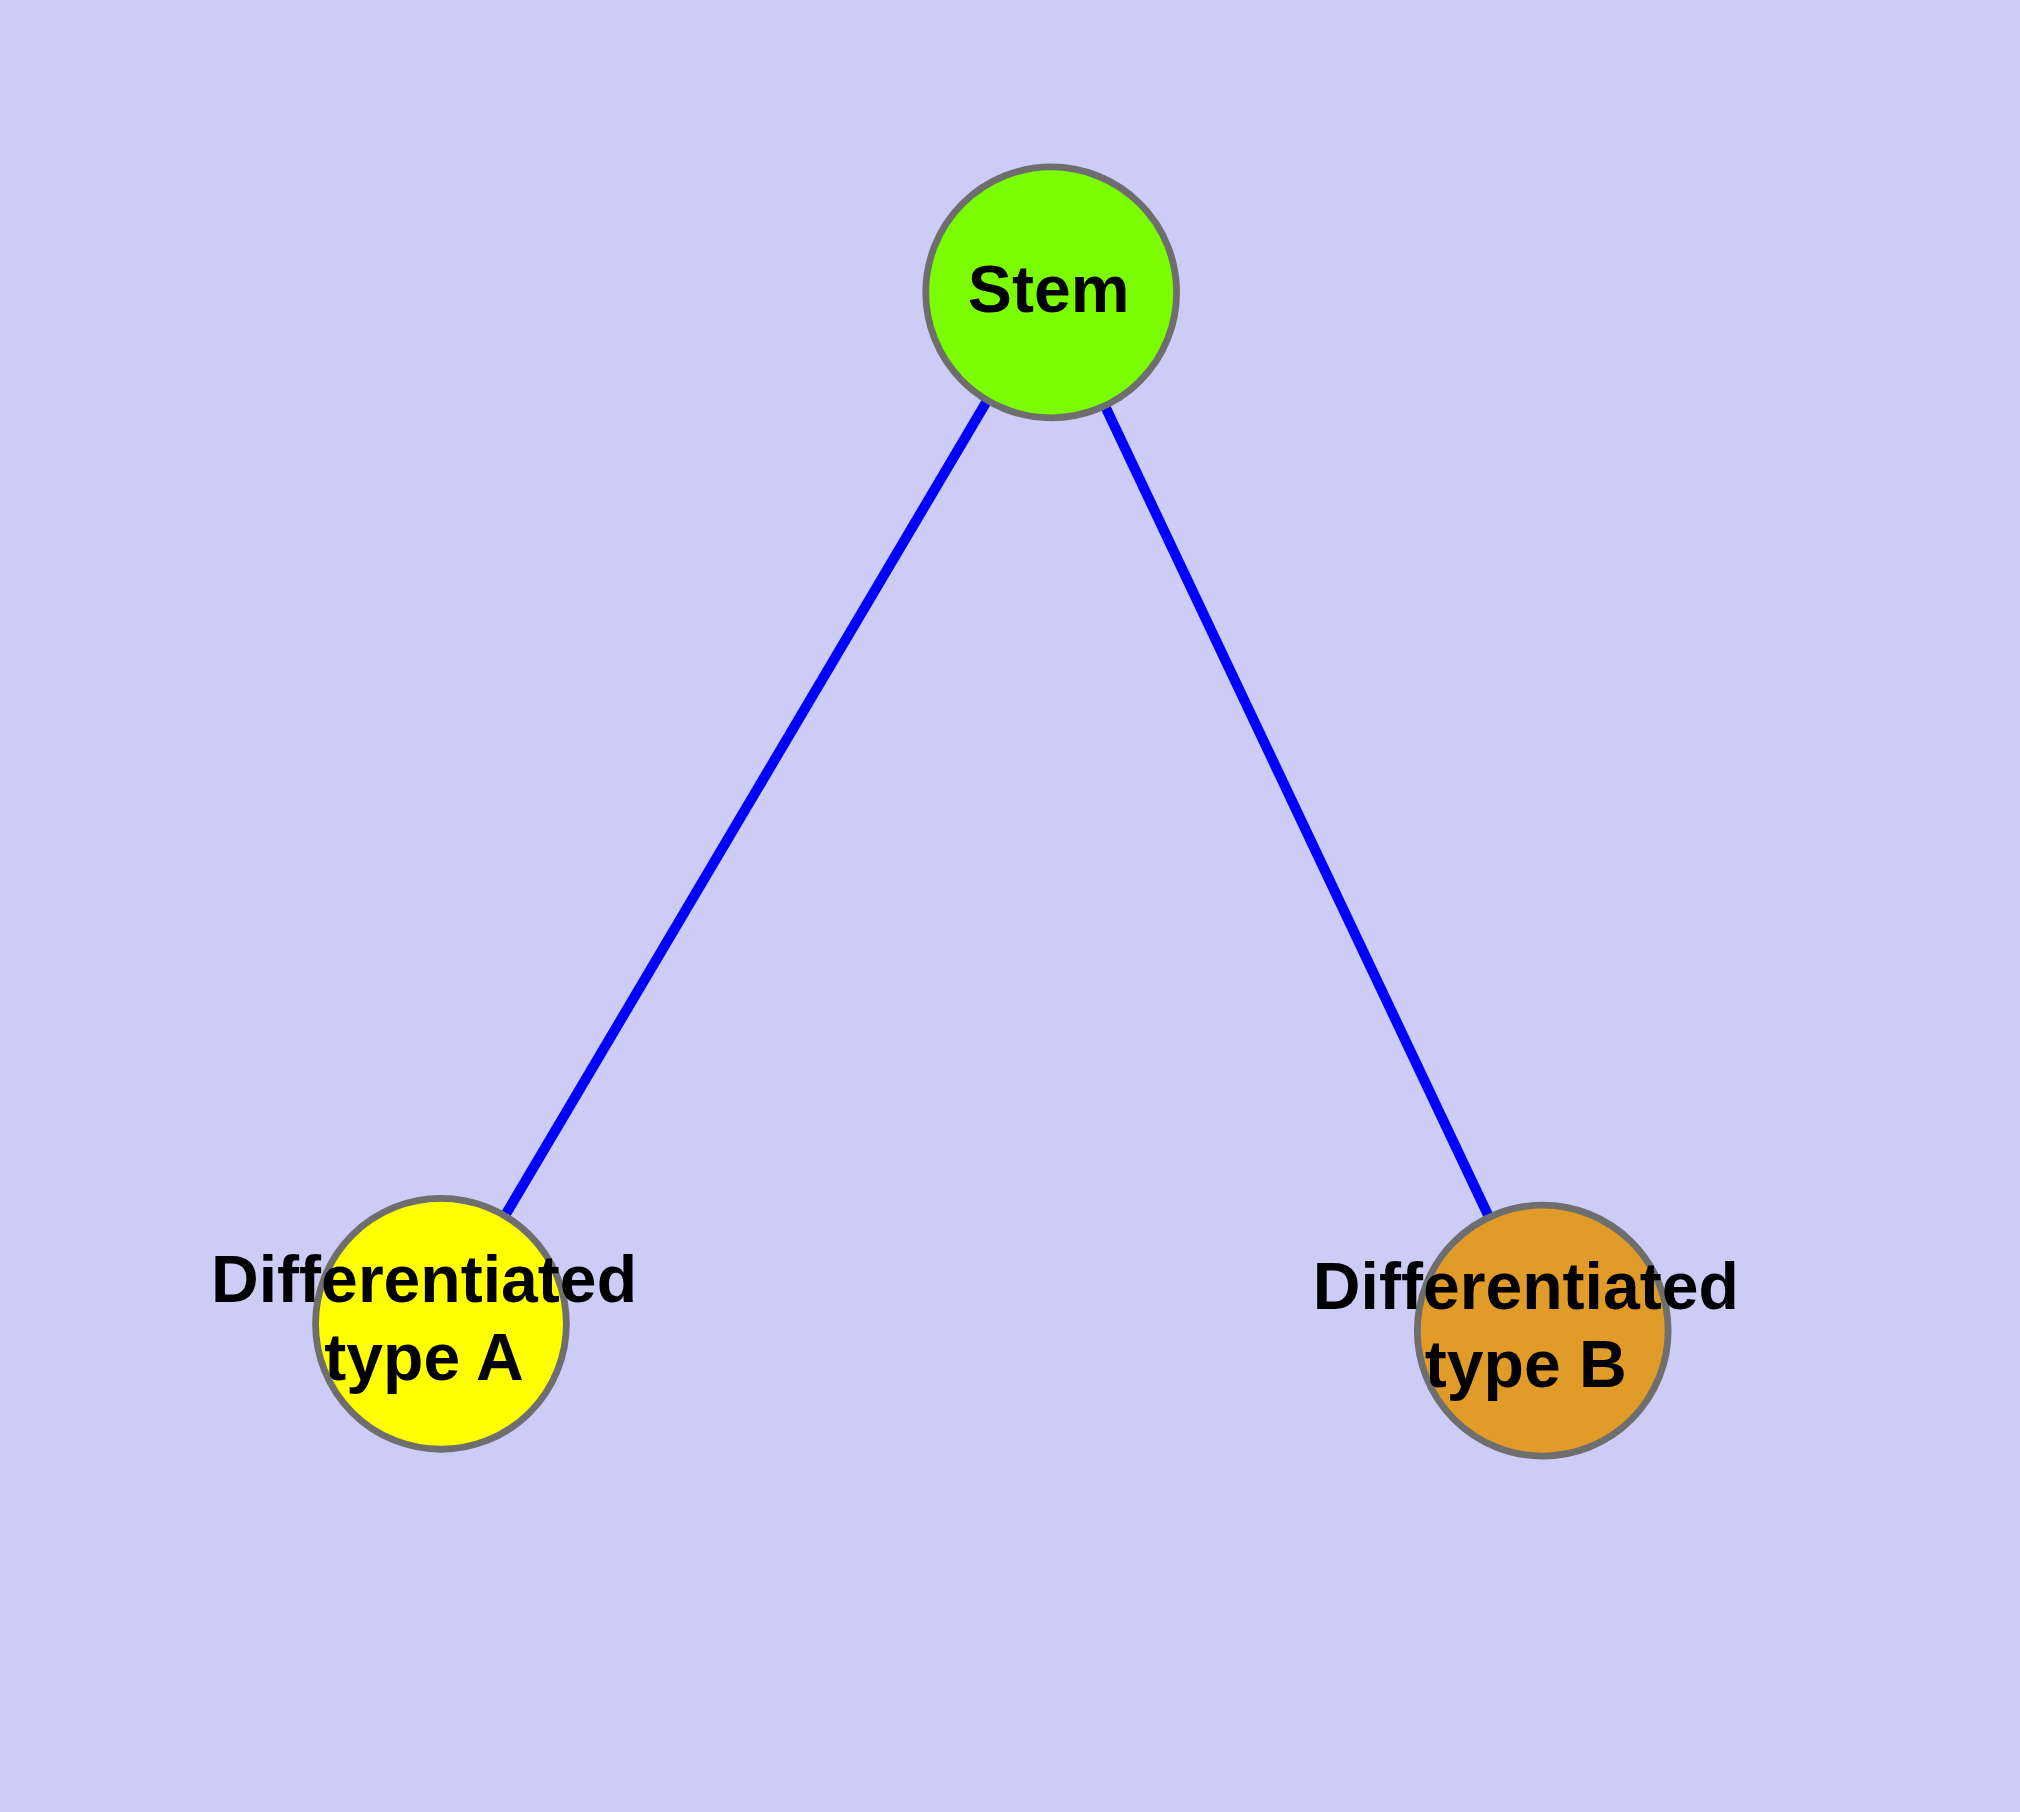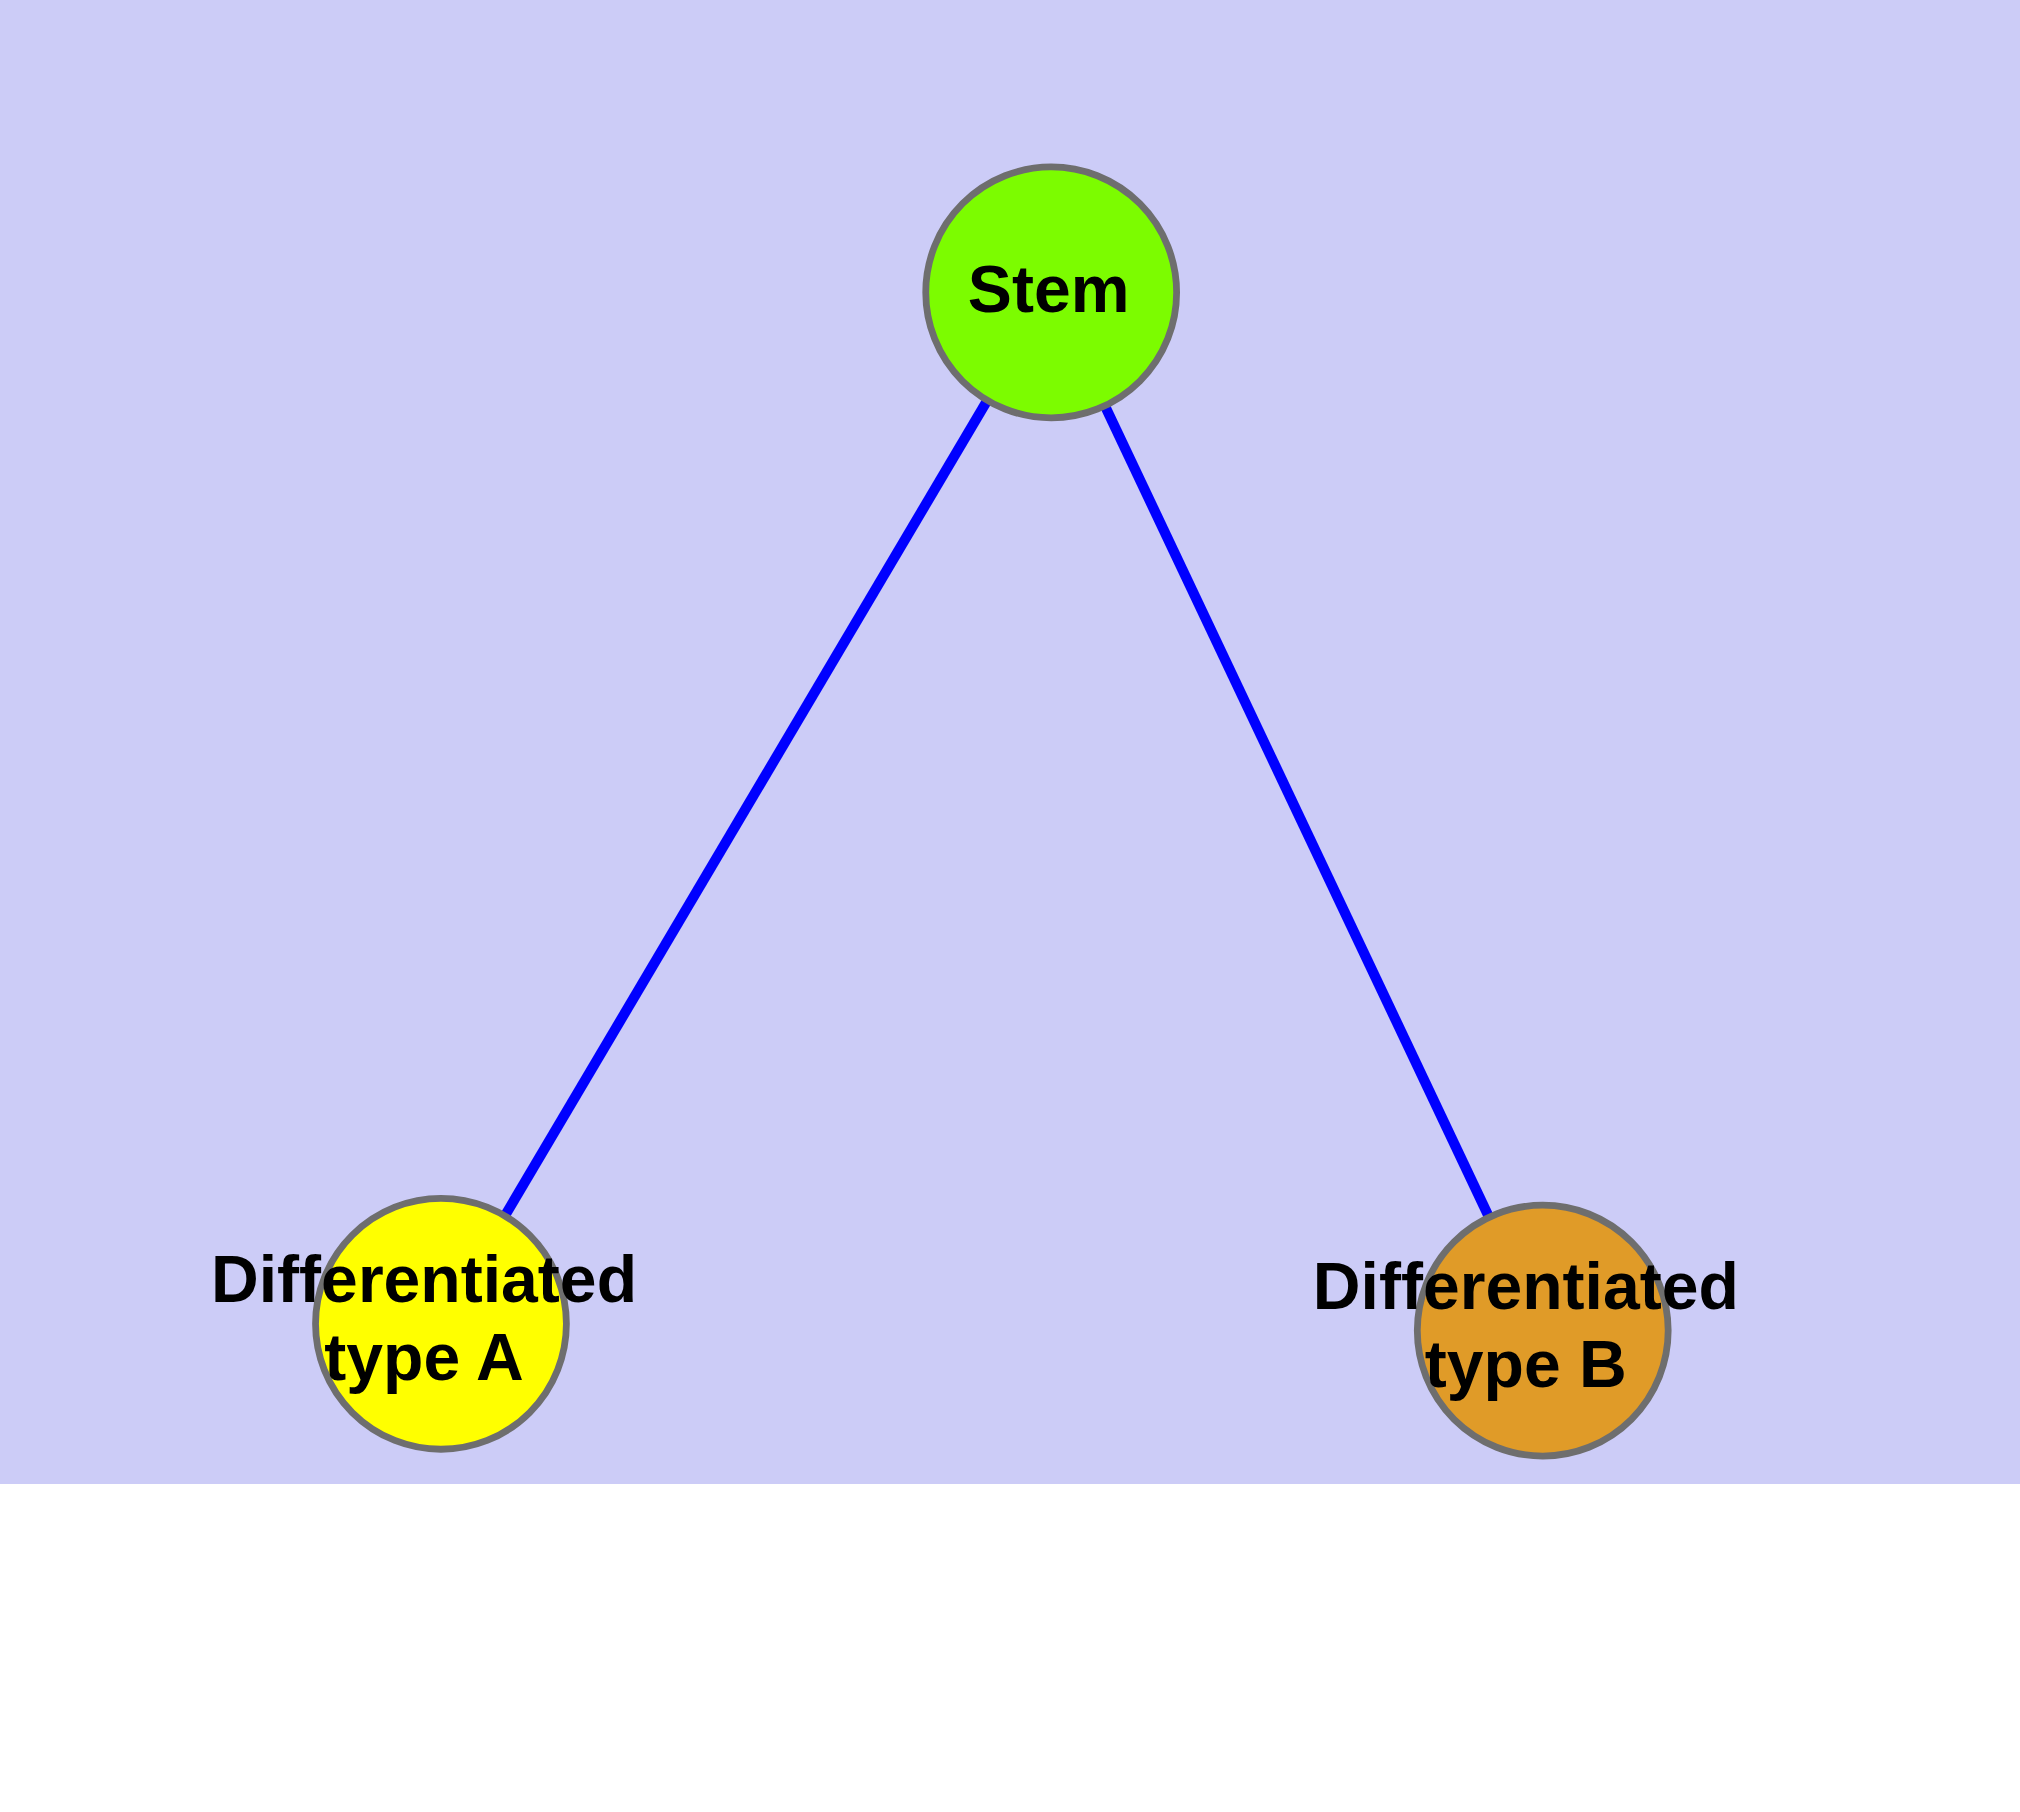--- a/index.html
+++ b/index.html
@@ -44,21 +44,21 @@
   }
   .node-label-line {
     font-family: "Liberation Sans", sans-serif;
     font-weight: bold;
     fill: #000000;
   }
 </style>
 </head>
 <body>
 
-<div id="canvas" style="width: 2021px; height: 1484px; background: rgb(204, 204, 247);">
+<div id="canvas" style="width: 2021px; height: 1812px; background: rgb(204, 204, 247);">
   <svg id="graph-svg" viewBox="0 0 2384 2138" style="width: 2021px; height: 1812px;">
     <g id="edges-layer">
         <line class="edge-line" x1="1240" y1="345" x2="520" y2="1562" stroke="#0000ff" stroke-width="12"></line>
         <line class="edge-line" x1="1240" y1="345" x2="1820" y2="1570" stroke="#0000ff" stroke-width="12"></line>
       </g>
     <g id="nodes-layer">
         <g>
           <circle class="node-circle" cx="1240" cy="345" r="148" fill="#7cfc00" stroke="#6e6e6e"></circle>
           <text class="node-label" x="1237" y="348" font-size="78"><tspan class="node-label-line" x="1237" text-anchor="middle">Stem</tspan></text>
         </g>

